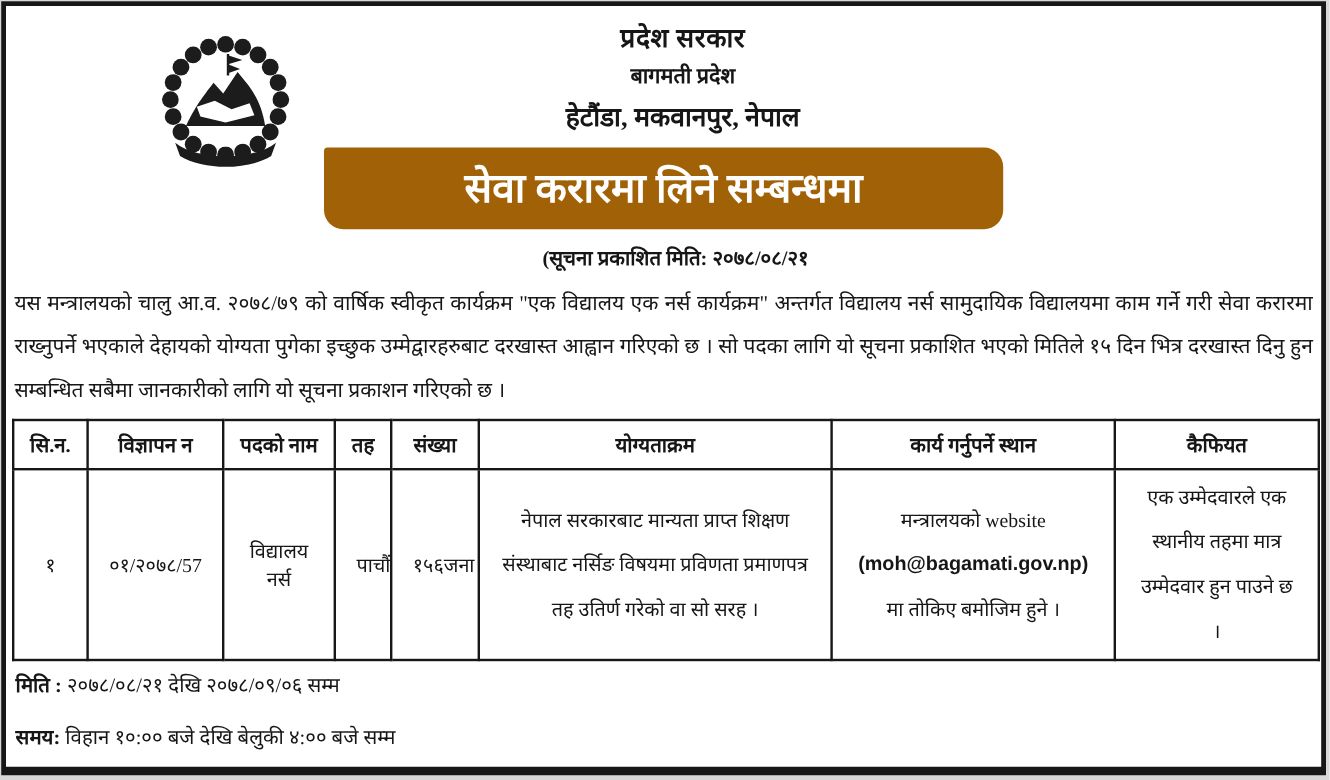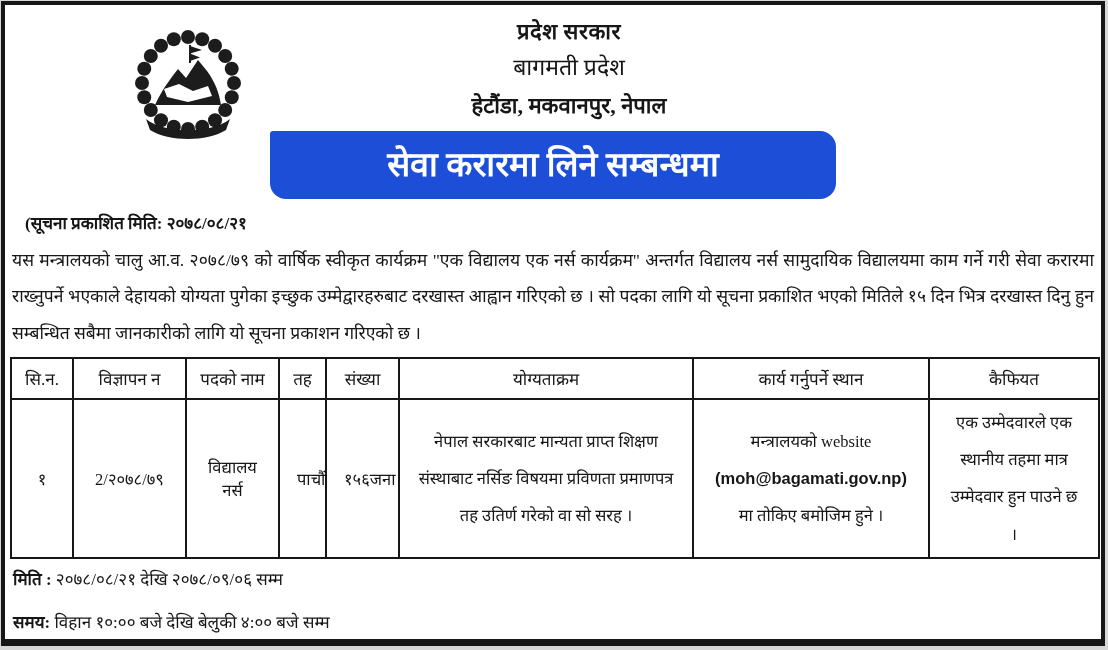--- a/index.html
+++ b/index.html
@@ -16,57 +16,57 @@
     width:1104px; height:645px;
     background:#ffffff;
     border:4px solid #171717;
     border-bottom-width:7px;
     box-sizing:border-box;
   }
   
   .header { position:relative; text-align:center; padding-top:10px;padding-left:32px; }
   .h-line1 { font-size:22px; font-weight:bold; letter-spacing:0.5px; }
   .h-line2 { font-size:31px; font-weight:bold; margin-top:6px; }
-  .h-line3 { font-size:23px; font-weight:normal; margin-top:5px;text-align:center; }
+  .h-line3 { font-size:18px; font-weight:bold; margin-top:5px;text-align:center; }
   .h-line4 { font-size:22px; font-weight:bold; margin-top:7px; }
   .emblem { position:absolute; left:122px; top:20px; width:122px; height:120px; }
   
   .banner {
     margin:12px auto 0;
     width:566px;
-    background:#1d4ed8;
+    background:#a16207;
     color:#ffffff;
     text-align:center;
     font-size:34px; font-weight:bold;
     padding:9px 0 13px;
     border-radius:3px 16px 16px 16px;
   }
   .published {
-    font-weight:bold; font-size:17px; margin-top:12px;margin-left:20px;
+    text-align:center; font-weight:bold; font-size:17px; margin-top:12px;margin-left:20px;
   }
   
   .intro {
     margin:8px 7px 0 7px;
     font-size:17.5px;
     line-height:2.08;
     text-align:justify;
   }
   
   table.notice {
     margin:6px 5px 0 5px;
     width:1088px;
     border-collapse:collapse;
     table-layout:fixed;
   }
   table.notice th, table.notice td {
     border:2px solid #171717;
     text-align:center;
     vertical-align:middle;
   }
-  table.notice th { font-size:17px; font-weight:normal; padding:8px 2px; }
+  table.notice th { font-size:17px; font-weight:bold; padding:8px 2px; }
   table.notice td { font-size:16.5px; padding:4px 17px; }
   tr.data-row { height:110px; }
   .multiline { white-space:pre-line; line-height:2.25; }
   .loc-line { line-height:2.25; }
   .loc-bold { font-weight:bold; font-family:Liberation Sans, sans-serif; }
   
   .footer { margin:8px 8px 0 8px; font-size:17px; }
   .f-line { margin-top:20px; }
   .f-line:first-child { margin-top:2px; }
   .bold { font-weight:bold; }
@@ -147,21 +147,21 @@
         <th>तह</th>
         <th>संख्या</th>
         <th>योग्यताक्रम</th>
         <th>कार्य गर्नुपर्ने स्थान</th>
         <th>कैफियत</th>
       </tr>
     </thead>
     <tbody>
       <tr class="data-row">
         <td>१</td>
-        <td>2/२०७८/७९</td>
+        <td>०१/२०७८/57</td>
         <td>विद्यालय नर्स</td>
         <td>पाचौं</td>
         <td>१५६जना</td>
         <td class="multiline">नेपाल सरकारबाट मान्यता प्राप्त शिक्षण
 संस्थाबाट नर्सिङ विषयमा प्रविणता प्रमाणपत्र
 तह उतिर्ण गरेको वा सो सरह ।</td>
         <td>
           <div class="loc-line">मन्त्रालयको website</div>
           <div class="loc-line loc-bold">(moh@bagamati.gov.np)</div>
           <div class="loc-line">मा तोकिए बमोजिम हुने ।</div>

